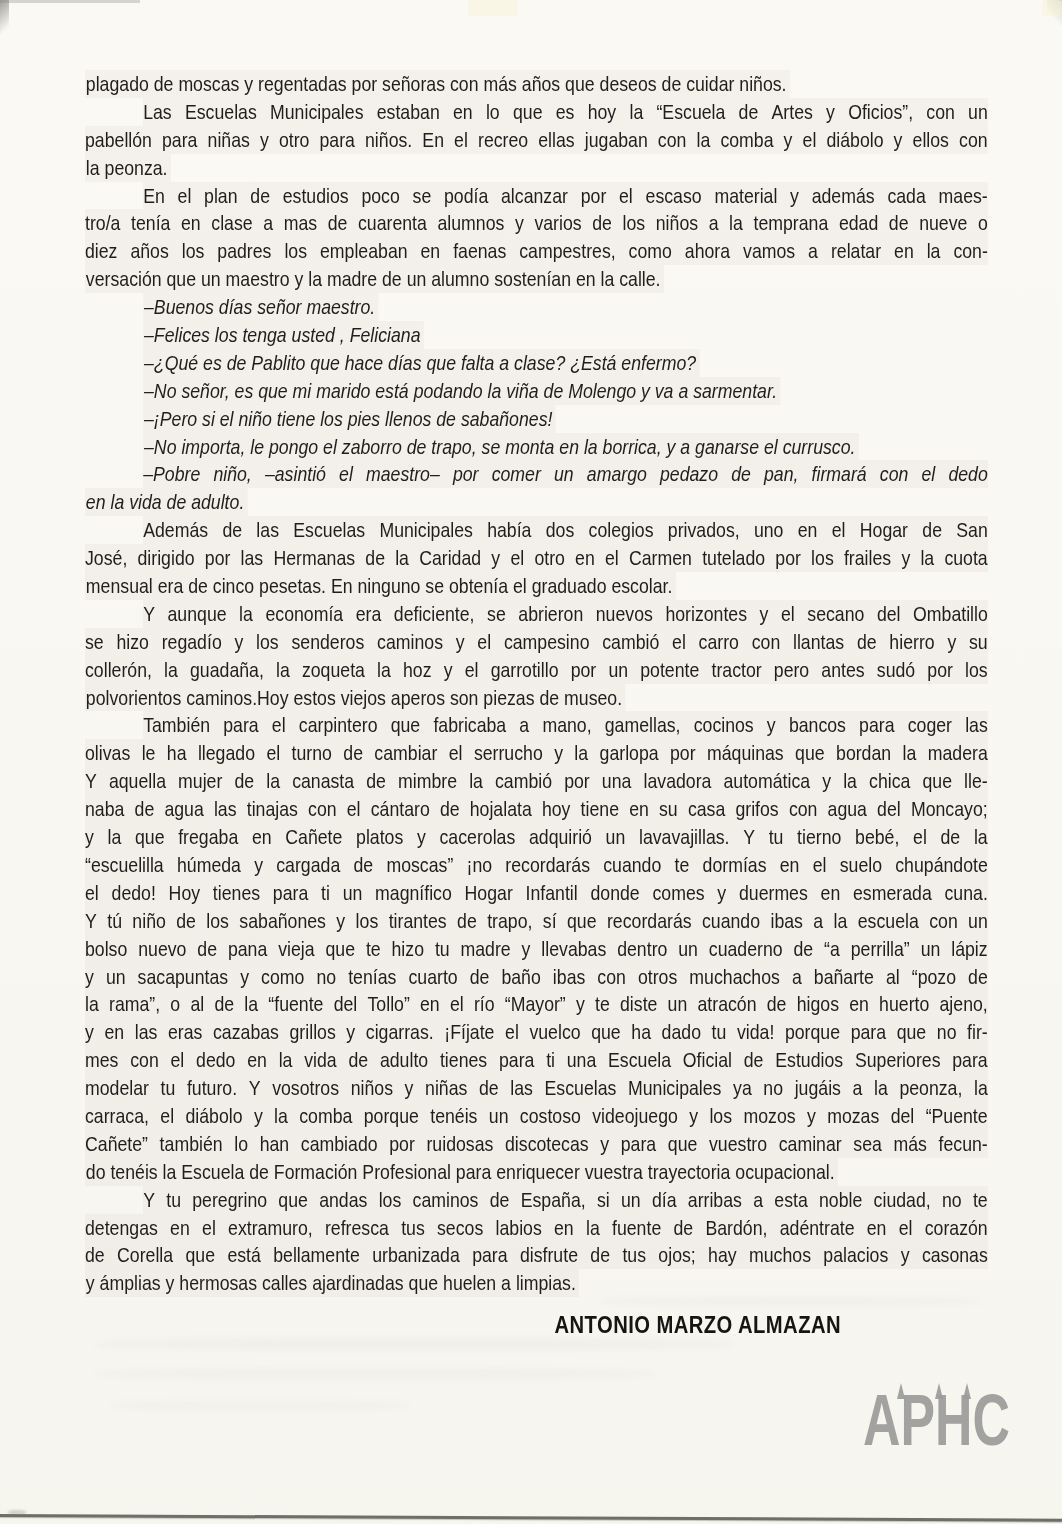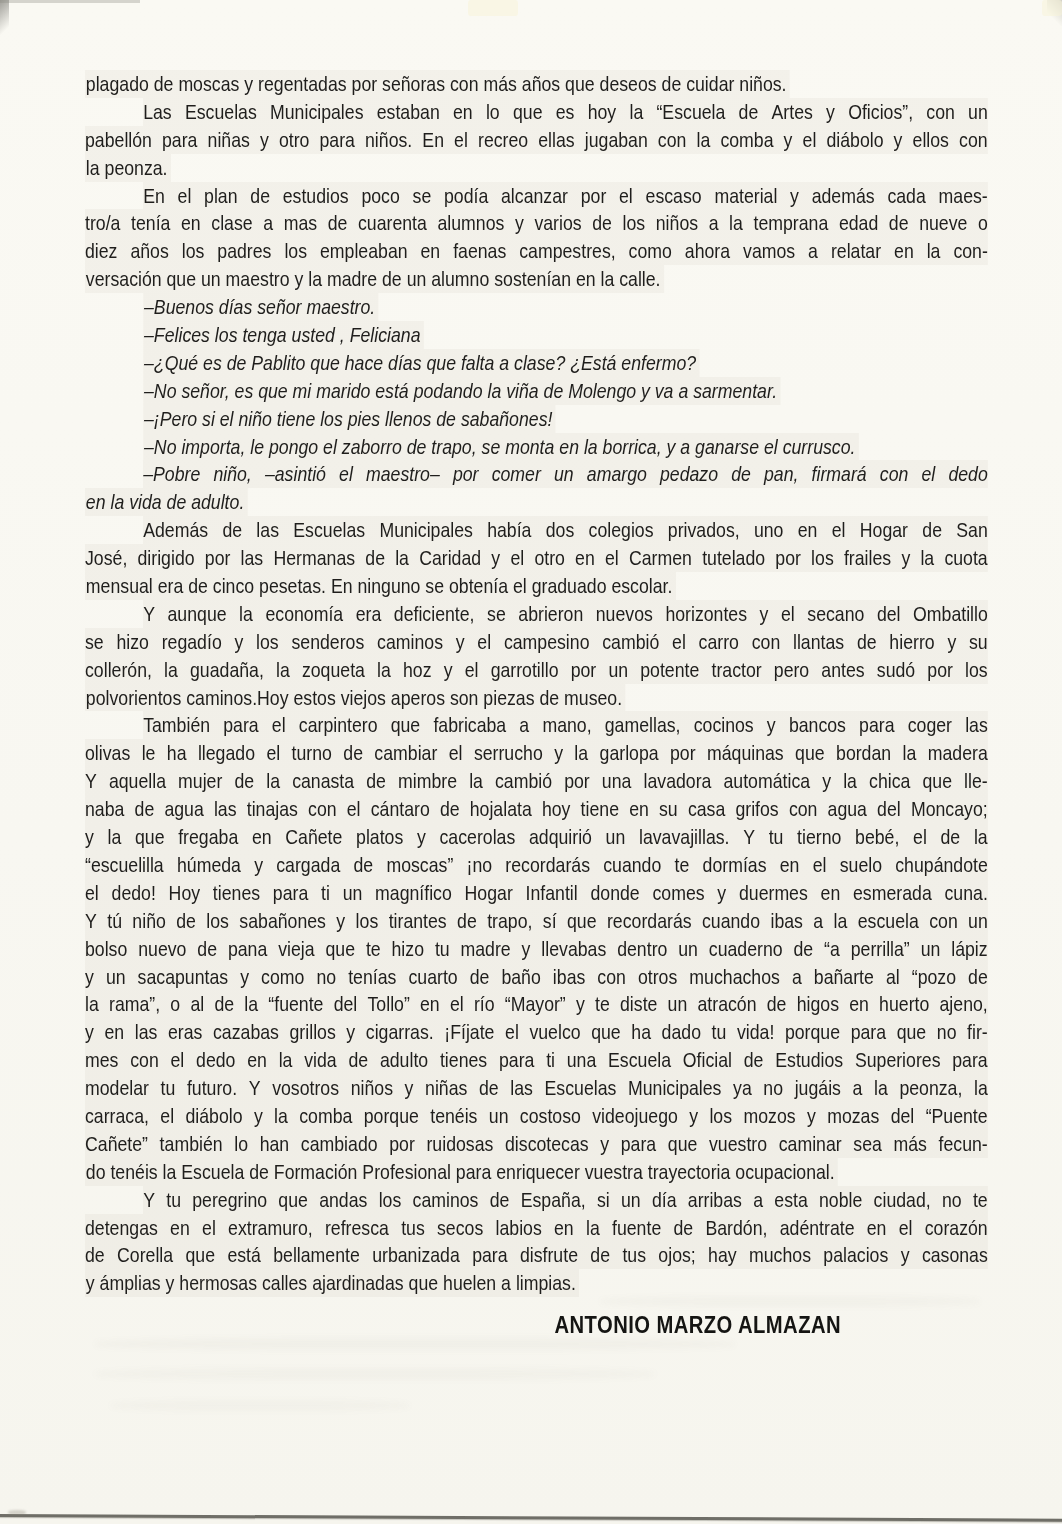--- a/index.html
+++ b/index.html
@@ -717,20 +717,26 @@
             <span>palacios</span>
             <span>y</span>
             <span>casonas</span>
           </div>
           <div class="line end">y ámplias y hermosas calles ajardinadas que huelen a limpias.</div>
         </div>
       </div>
     <div class="signature">ANTONIO MARZO ALMAZAN</div>
   </div>
 
+  <div class="watermark-group">
+    <span class="watermark-text">APHC</span>
+    <span class="spire s1"></span>
+    <span class="spire s2"></span>
+    <span class="spire s3"></span>
+  </div>
 
   <div class="edge-bottom-line"></div>
   <div class="corner-top-left"></div>
   <div class="edge-top"></div>
   <div class="corner-top-right"></div>
   <div class="tint t1"></div>
   <div class="tint t2"></div>
   <div class="smudge m1"></div>
   <div class="smudge m2"></div>
   <div class="smudge m3"></div>

